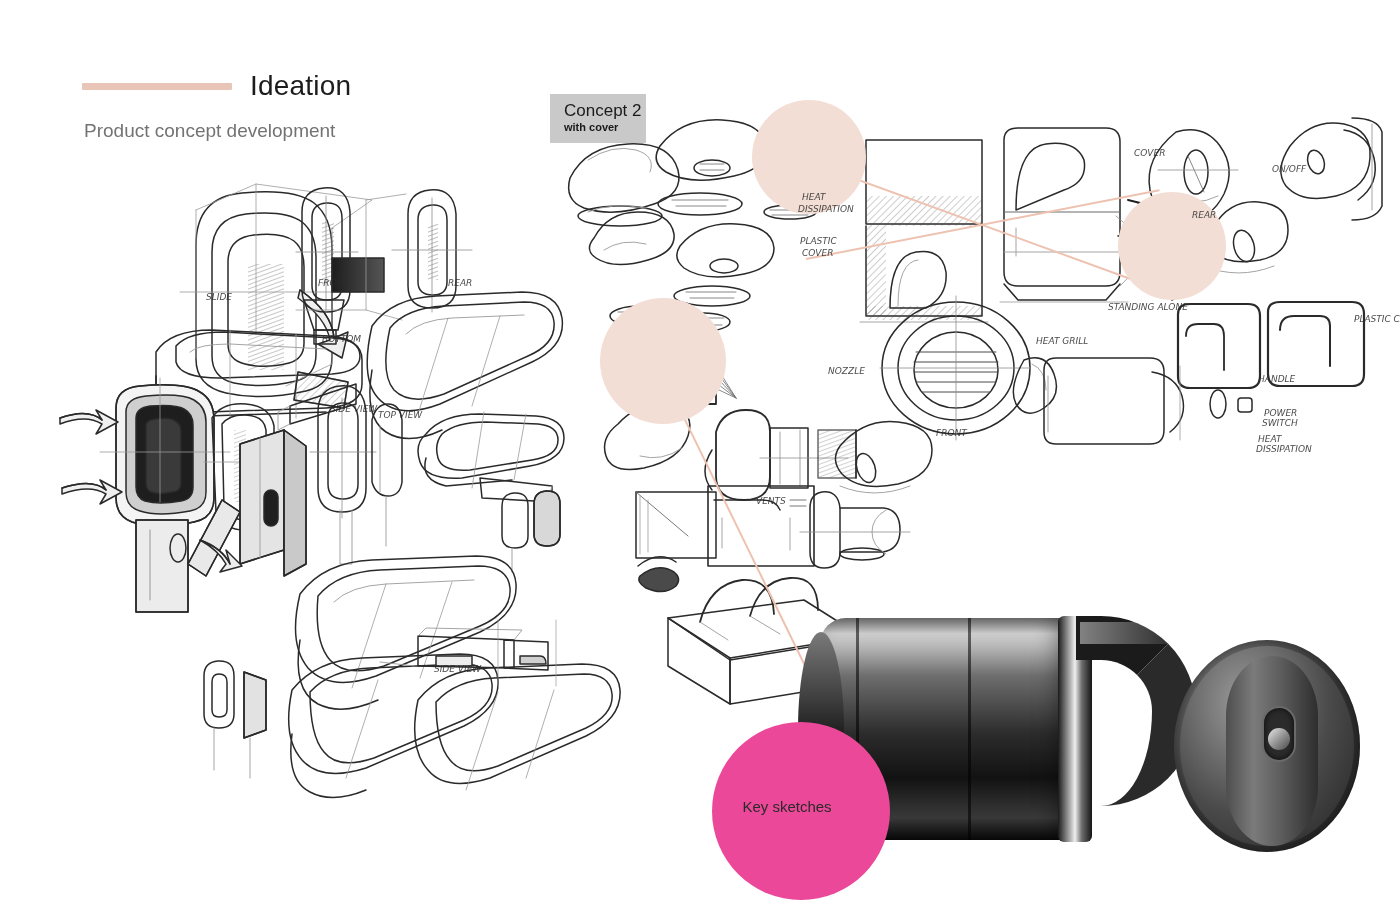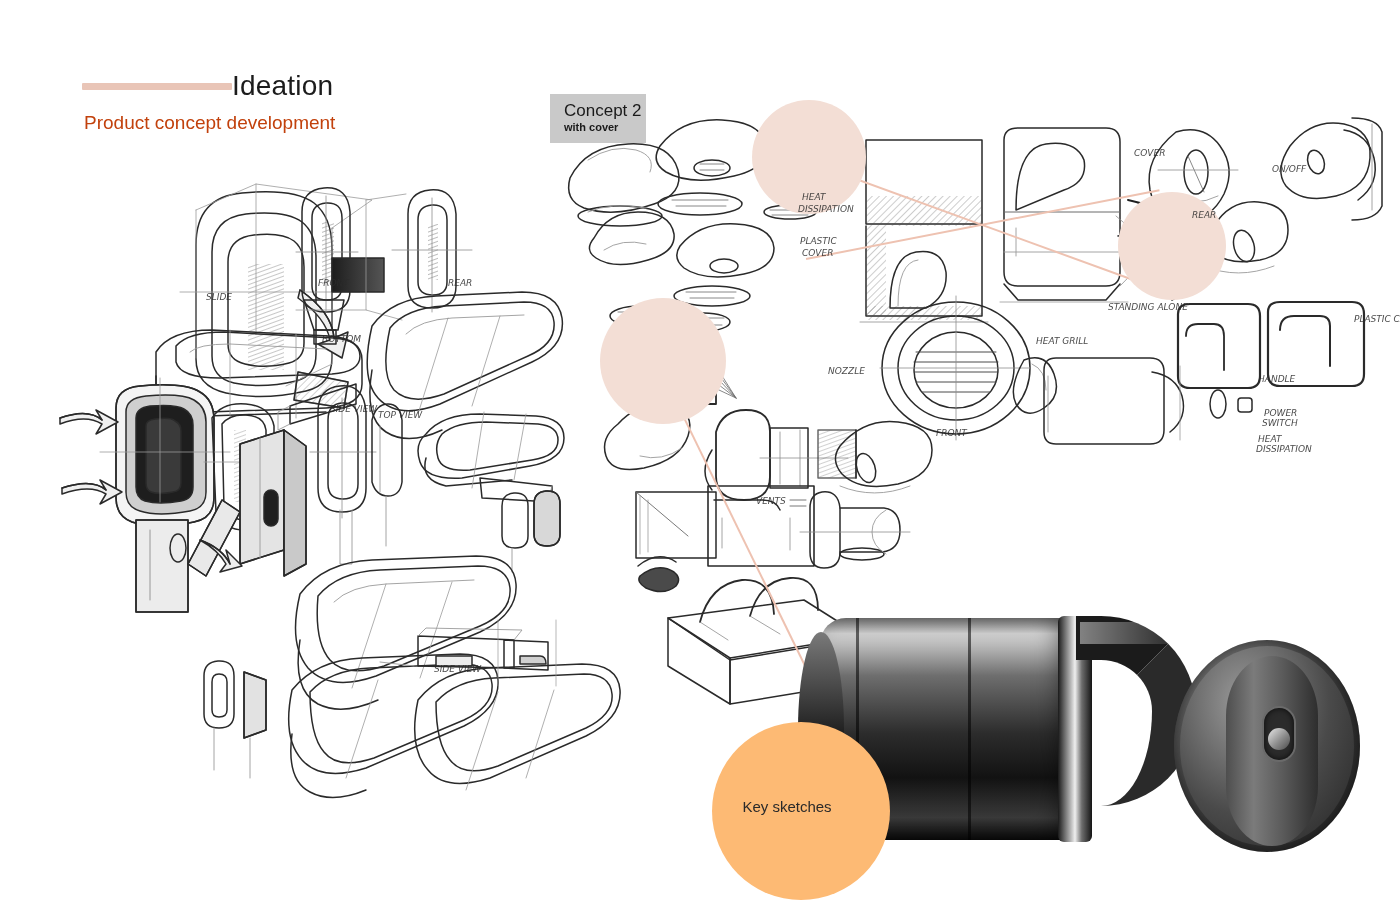--- a/index.html
+++ b/index.html
@@ -7,35 +7,35 @@
     width:1400px;height:906px;
     background:#ffffff;
     font-family:"Liberation Sans", sans-serif;
     overflow:hidden;
     position:relative;
   }
   .page{position:absolute;inset:0;overflow:hidden;background:#fff;}
 
   
   .header{position:absolute;left:82px;top:72px;}
-  .title-row{display:flex;align-items:center;}
+  .title-row{display:flex;align-items:center;gap:18px;}
   .accent-bar{width:150px;height:7px;background:#e9c5b7;border-radius:1px;}
   .title{font-size:28px;color:#1c1c1c;font-weight:400;letter-spacing:.2px;line-height:1;}
-  .subtitle{margin-top:12px;margin-left:2px;font-size:19px;color:#c2410c;font-weight:400;}
+  .subtitle{margin-top:20px;margin-left:2px;font-size:19px;color:#737373;font-weight:400;}
 
   
   .tag{position:absolute;background:#c9c9c9;padding:7px 4px 9px 14px;color:#1a1a1a;}
   .tag .t1{font-size:17px;line-height:1.15;font-weight:400;}
   .tag .t2{font-size:11px;line-height:1.25;font-weight:600;}
   #tag-c1{left:82px;top:190px;}
   #tag-c2{left:550px;top:94px;}
 
   
   .hl{position:absolute;border-radius:50%;background:#f3ded5;}
-  .keycircle{position:absolute;border-radius:50%;background:#fdba74;
+  .keycircle{position:absolute;border-radius:50%;background:#ec4899;
     display:flex;align-items:center;justify-content:center;}
   .keycircle span{font-size:15px;color:#2a2a2a;transform:translate(-14px,-5px);}
 
   .connector{position:absolute;height:1.5px;background:#eec2b1;transform-origin:0 50%;}
 
   
   .sketch{position:absolute;inset:0;pointer-events:none;}
   .sketch svg{width:100%;height:100%;display:block;}
 
   

